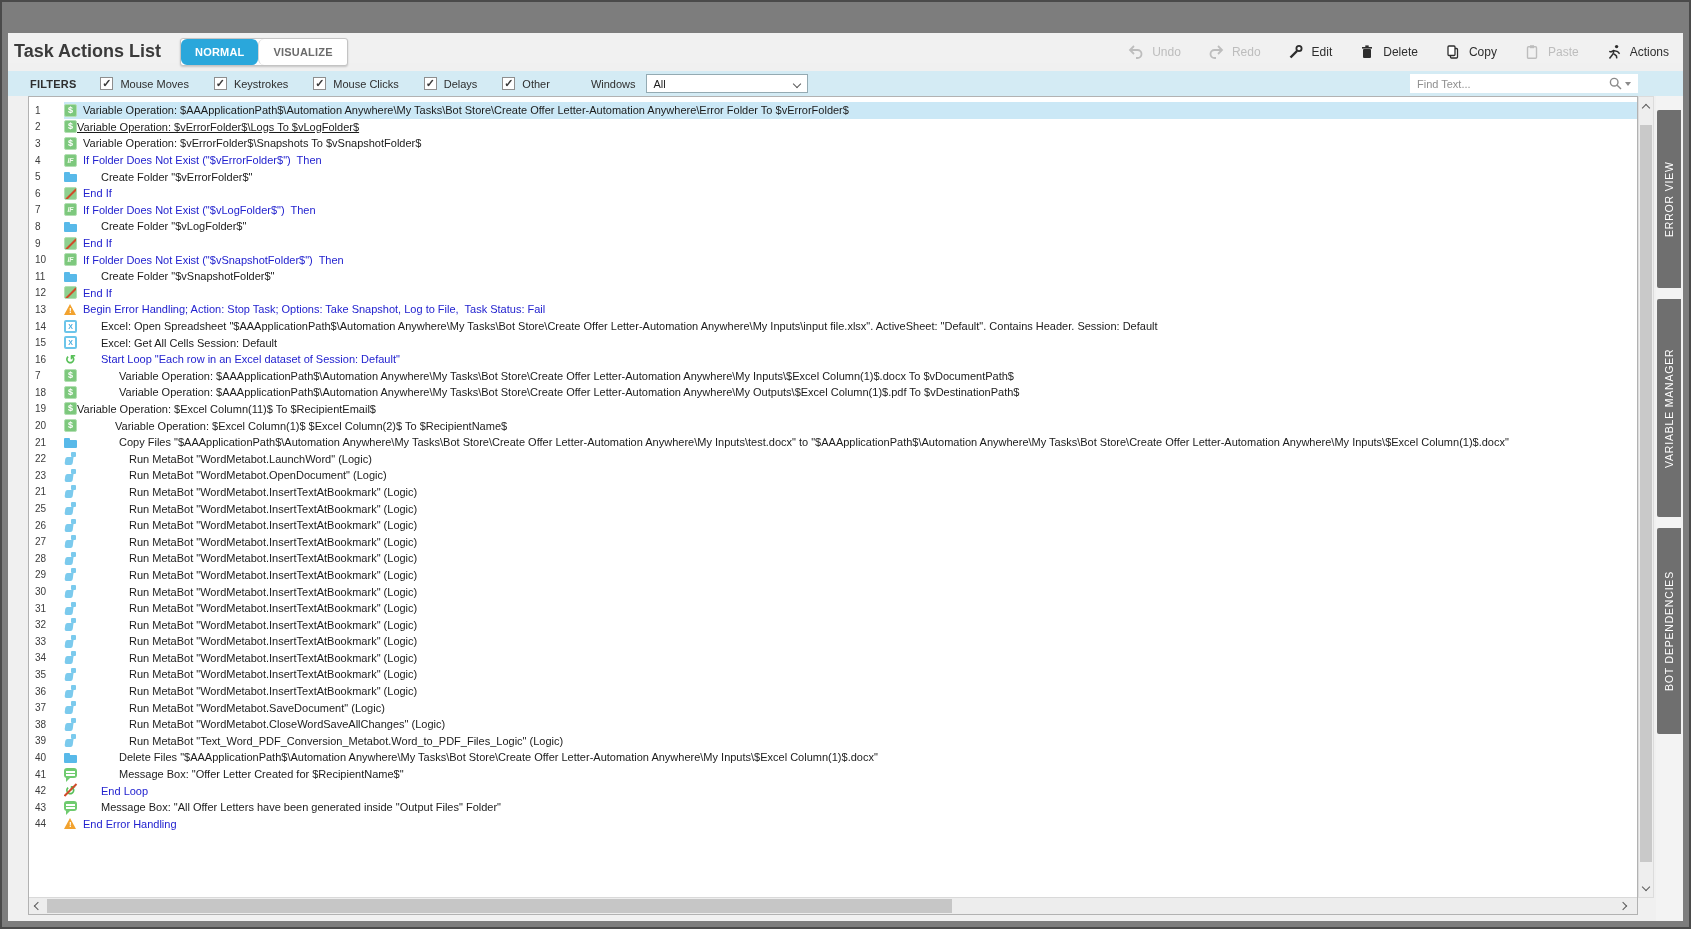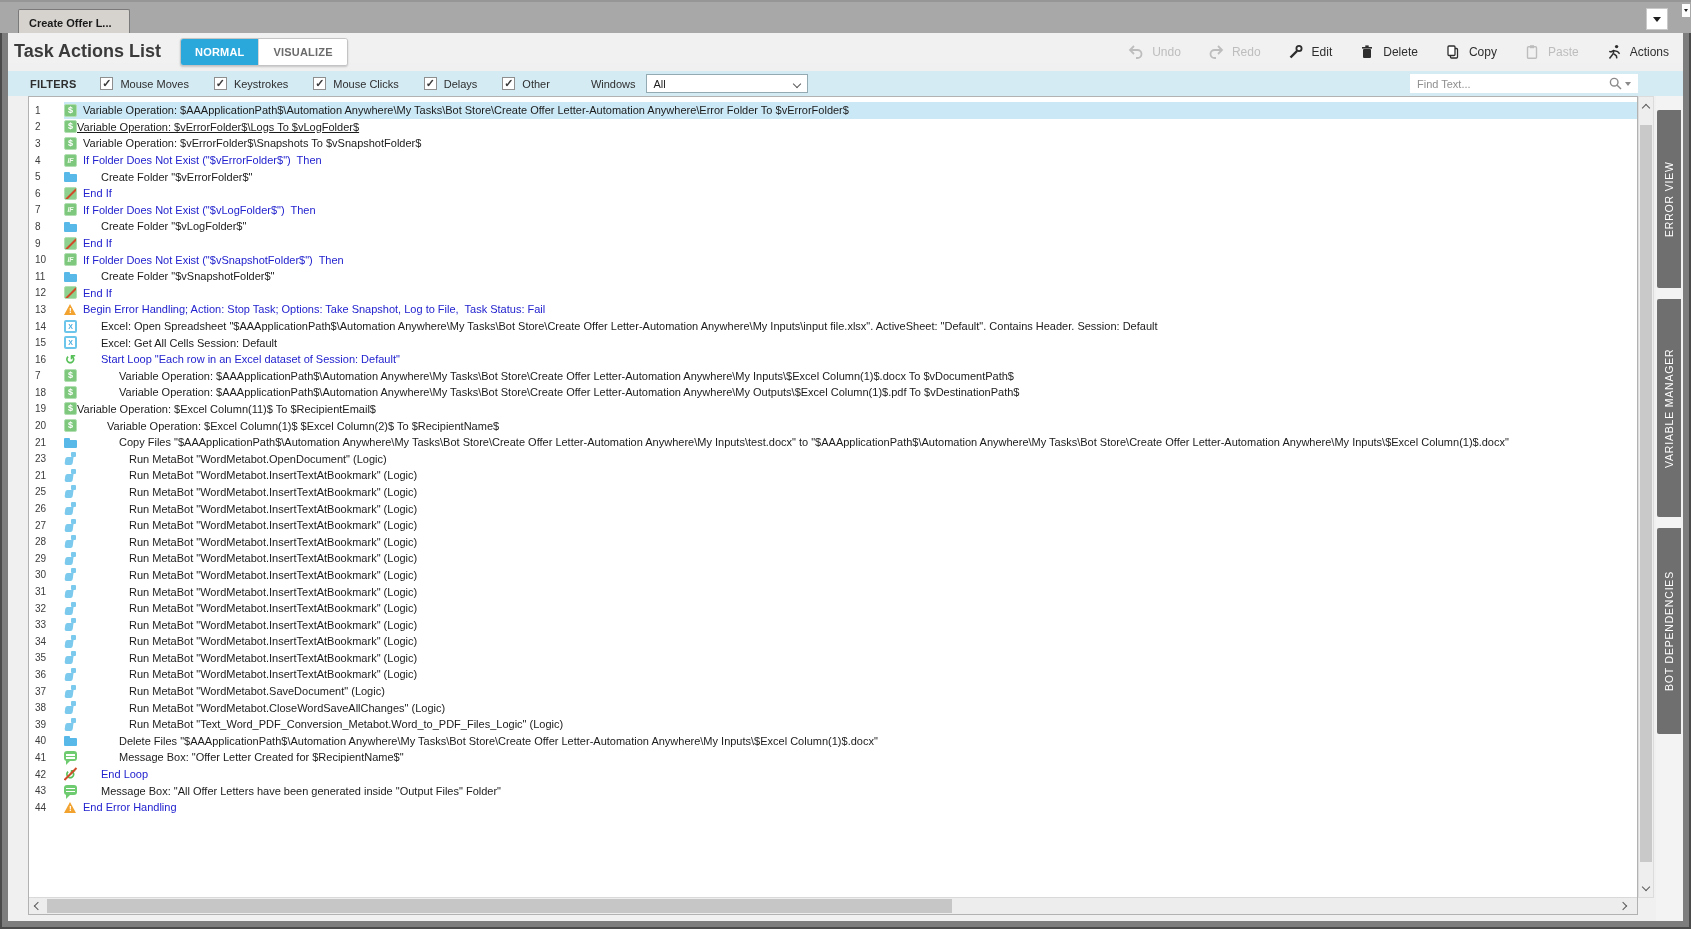--- a/index.html
+++ b/index.html
@@ -22,21 +22,21 @@
   .corner-stub .tri-down { border-left-width:2.5px; border-right-width:2.5px; border-top-width:3.5px; }
 
   
   .content { position:absolute; left:8px; top:33px; width:1675px; height:888px; background:#f0f0f0; }
 
   
   .header { position:absolute; left:0; top:0; right:0; height:30px; background:#f1f1f1; }
   .page-title { position:absolute; left:6px; top:8px; font-size:18px; font-weight:bold; color:#3b3b3b; }
   .toggle { position:absolute; left:172px; top:5px; display:flex; border:1px solid #c4c4c4;
             border-radius:3px; overflow:hidden; box-shadow:0 1px 2px rgba(0,0,0,.18); background:#fff; }
-  .toggle .seg { padding:7px 14px; font-size:11px; font-weight:bold; letter-spacing:.2px; cursor:default; }
+  .toggle .seg { padding:7px 14px; font-size:11px; font-weight:bold; letter-spacing:.2px; cursor:default;border-radius:6px; }
   .toggle .on  { background:#2aa7db; color:#fff; }
   .toggle .off { background:#fff; color:#6b6b6b; border-left:1px solid #d7d7d7; }
 
   .tools { position:absolute; right:14px; top:0; height:38px; display:flex; align-items:center; gap:27px; }
   .tool { display:flex; align-items:center; gap:8px; font-size:12px; color:#2e2e2e; }
   .tool.dis { color:#bdbdbd; }
   .tb-ic { display:block; }
 
   
   .filters { position:absolute; left:0; top:38px; right:0; height:25px; background:#d4ebf4;
@@ -128,31 +128,20 @@
           border-radius:0 2px 2px 0; display:flex; align-items:center; justify-content:center;
           writing-mode:vertical-rl; transform:rotate(180deg); font-size:10.5px; letter-spacing:.8px; }
   .vtab:first-child { margin-top:14px; }
   .vtab.t1 { height:178px; } .vtab.t2 { height:218px; } .vtab.t3 { height:206px; }
 </style>
 </head>
 <body>
 
 <div class="stage">
 
-  <div class="tabstrip">
-    <div class="doc-tab">
-      <span>Create Offer L...</span>
-    </div>
-    <div class="tab-overflow">
-      <span class="tri-down"></span>
-    </div>
-    <div class="corner-stub">
-      <span class="tri-down"></span>
-    </div>
-  </div>
 
   <div class="content">
 
     <div class="header">
       <div class="page-title">Task Actions List</div>
       <div class="toggle">
         <div class="seg on">NORMAL</div>
         <div class="seg off">VISUALIZE</div>
       </div>
       <div class="tools">
@@ -260,22 +249,23 @@
           <div class="trow"><span class="num">10</span><div class="body"><span class="ic ic-if"></span><span class="txt blue" style="margin-left: 6px;">If Folder Does Not Exist ("$vSnapshotFolder$")  Then</span></div></div>
           <div class="trow"><span class="num">11</span><div class="body"><span class="ic ic-folder"></span><span class="txt" style="margin-left: 24px;">Create Folder "$vSnapshotFolder$"</span></div></div>
           <div class="trow"><span class="num">12</span><div class="body"><span class="ic ic-endif"></span><span class="txt blue" style="margin-left: 6px;">End If</span></div></div>
           <div class="trow"><span class="num">13</span><div class="body"><span class="ic ic-warning"></span><span class="txt blue" style="margin-left: 6px;">Begin Error Handling; Action: Stop Task; Options: Take Snapshot, Log to File,  Task Status: Fail</span></div></div>
           <div class="trow"><span class="num">14</span><div class="body"><span class="ic ic-excel"></span><span class="txt" style="margin-left: 24px;">Excel: Open Spreadsheet "$AAApplicationPath$\Automation Anywhere\My Tasks\Bot Store\Create Offer Letter-Automation Anywhere\My Inputs\input file.xlsx". ActiveSheet: "Default". Contains Header. Session: Default</span></div></div>
           <div class="trow"><span class="num">15</span><div class="body"><span class="ic ic-excel"></span><span class="txt" style="margin-left: 24px;">Excel: Get All Cells Session: Default</span></div></div>
           <div class="trow"><span class="num">16</span><div class="body"><span class="ic ic-loop"></span><span class="txt blue" style="margin-left: 24px;">Start Loop "Each row in an Excel dataset of Session: Default"</span></div></div>
           <div class="trow"><span class="num">7</span><div class="body"><span class="ic ic-variable"></span><span class="txt" style="margin-left: 42px;">Variable Operation: $AAApplicationPath$\Automation Anywhere\My Tasks\Bot Store\Create Offer Letter-Automation Anywhere\My Inputs\$Excel Column(1)$.docx To $vDocumentPath$</span></div></div>
           <div class="trow"><span class="num">18</span><div class="body"><span class="ic ic-variable"></span><span class="txt" style="margin-left: 42px;">Variable Operation: $AAApplicationPath$\Automation Anywhere\My Tasks\Bot Store\Create Offer Letter-Automation Anywhere\My Outputs\$Excel Column(1)$.pdf To $vDestinationPath$</span></div></div>
           <div class="trow"><span class="num">19</span><div class="body"><span class="ic ic-variable"></span><span class="txt" style="">Variable Operation: $Excel Column(11)$ To $RecipientEmail$</span></div></div>
-          <div class="trow"><span class="num">20</span><div class="body"><span class="ic ic-variable"></span><span class="txt" style="margin-left: 30px;">Variable Operation: $Excel Column(1)$ $Excel Column(2)$ To $RecipientName$</span></div></div>
+          <div class="trow"><span class="num">20</span><div class="body"><span class="ic ic-variable"></span><span class="txt" style="margin-left: 38px;">Variable Operation: $Excel Column(1)$ $Excel Column(2)$ To $RecipientName$</span></div></div>
           <div class="trow"><span class="num">21</span><div class="body"><span class="ic ic-folder"></span><span class="txt" style="margin-left: 42px;">Copy Files "$AAApplicationPath$\Automation Anywhere\My Tasks\Bot Store\Create Offer Letter-Automation Anywhere\My Inputs\test.docx" to "$AAApplicationPath$\Automation Anywhere\My Tasks\Bot Store\Create Offer Letter-Automation Anywhere\My Inputs\$Excel Column(1)$.docx"</span></div></div>
+          <div class="trow"><span class="num">22</span><div class="body"><span class="ic ic-metabot"></span><span class="txt" style="margin-left: 52px;">Run MetaBot "WordMetabot.LaunchWord" (Logic)</span></div></div>
           <div class="trow"><span class="num">23</span><div class="body"><span class="ic ic-metabot"></span><span class="txt" style="margin-left: 52px;">Run MetaBot "WordMetabot.OpenDocument" (Logic)</span></div></div>
           <div class="trow"><span class="num">21</span><div class="body"><span class="ic ic-metabot"></span><span class="txt" style="margin-left: 52px;">Run MetaBot "WordMetabot.InsertTextAtBookmark" (Logic)</span></div></div>
           <div class="trow"><span class="num">25</span><div class="body"><span class="ic ic-metabot"></span><span class="txt" style="margin-left: 52px;">Run MetaBot "WordMetabot.InsertTextAtBookmark" (Logic)</span></div></div>
           <div class="trow"><span class="num">26</span><div class="body"><span class="ic ic-metabot"></span><span class="txt" style="margin-left: 52px;">Run MetaBot "WordMetabot.InsertTextAtBookmark" (Logic)</span></div></div>
           <div class="trow"><span class="num">27</span><div class="body"><span class="ic ic-metabot"></span><span class="txt" style="margin-left: 52px;">Run MetaBot "WordMetabot.InsertTextAtBookmark" (Logic)</span></div></div>
           <div class="trow"><span class="num">28</span><div class="body"><span class="ic ic-metabot"></span><span class="txt" style="margin-left: 52px;">Run MetaBot "WordMetabot.InsertTextAtBookmark" (Logic)</span></div></div>
           <div class="trow"><span class="num">29</span><div class="body"><span class="ic ic-metabot"></span><span class="txt" style="margin-left: 52px;">Run MetaBot "WordMetabot.InsertTextAtBookmark" (Logic)</span></div></div>
           <div class="trow"><span class="num">30</span><div class="body"><span class="ic ic-metabot"></span><span class="txt" style="margin-left: 52px;">Run MetaBot "WordMetabot.InsertTextAtBookmark" (Logic)</span></div></div>
           <div class="trow"><span class="num">31</span><div class="body"><span class="ic ic-metabot"></span><span class="txt" style="margin-left: 52px;">Run MetaBot "WordMetabot.InsertTextAtBookmark" (Logic)</span></div></div>
           <div class="trow"><span class="num">32</span><div class="body"><span class="ic ic-metabot"></span><span class="txt" style="margin-left: 52px;">Run MetaBot "WordMetabot.InsertTextAtBookmark" (Logic)</span></div></div>

